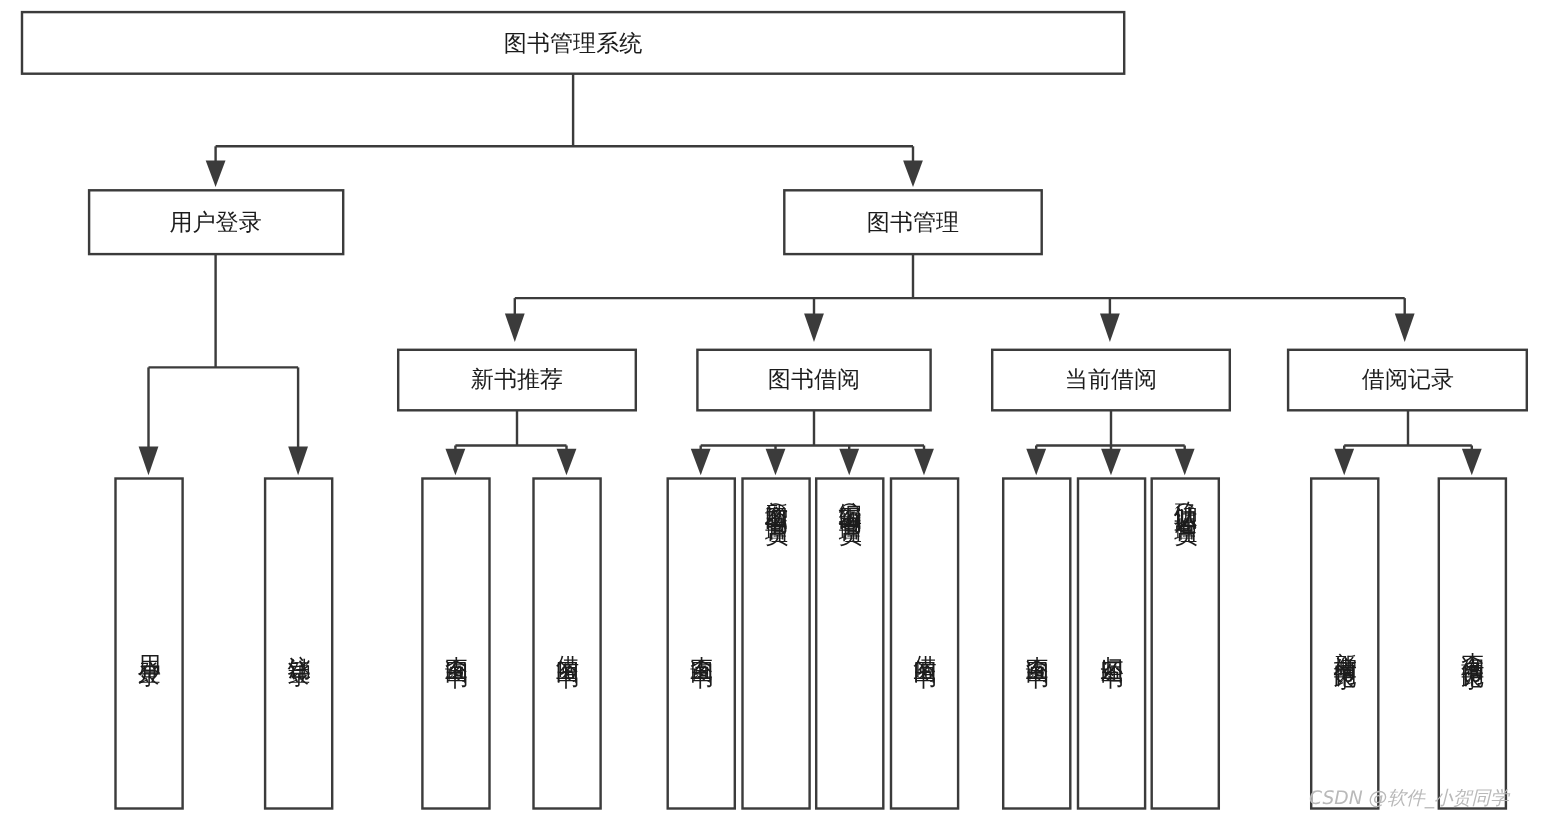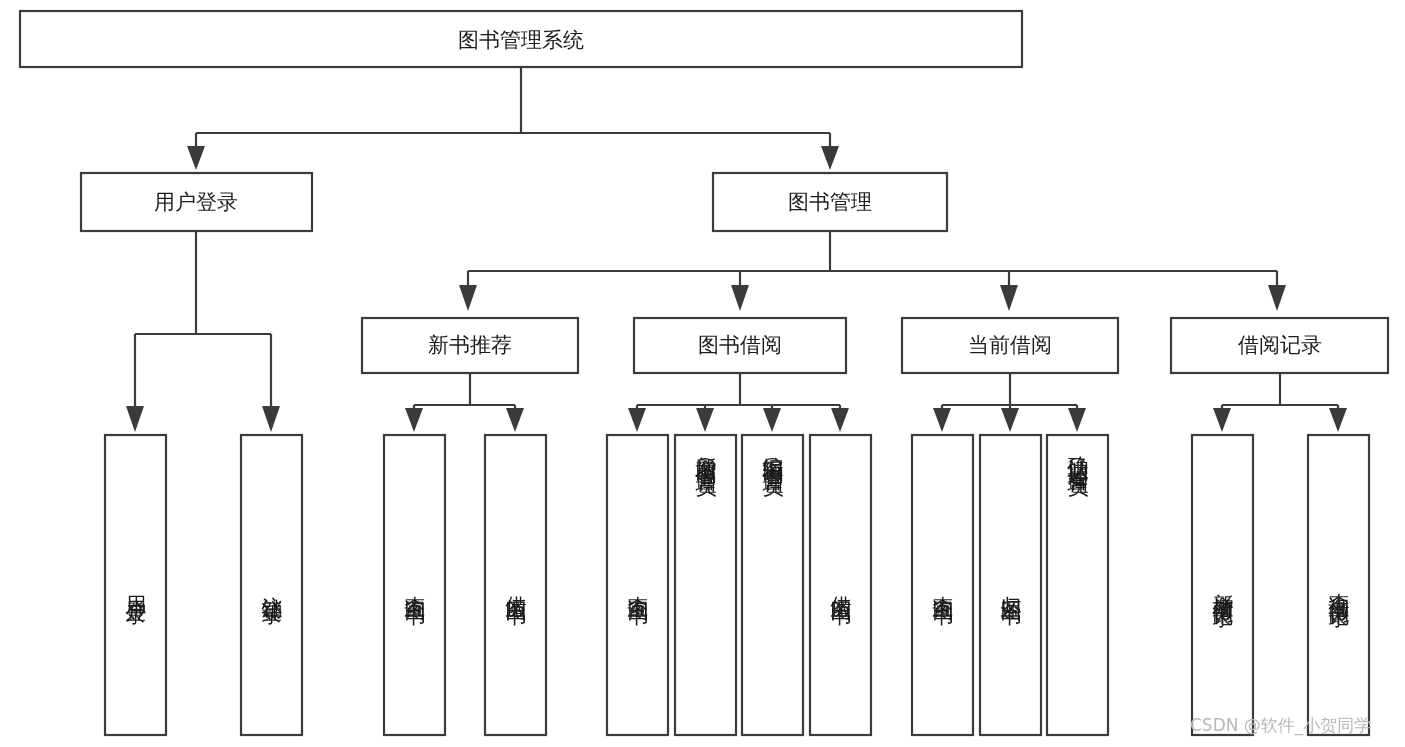--- a/index.html
+++ b/index.html
@@ -73,20 +73,21 @@
   }
   #watermark {
     position: absolute;
     left: 1190px;
     top: 714px;
     font-family: "DejaVu Sans", "Liberation Sans", sans-serif;
     font-size: 17px;
     color: #b9b9b9;
     white-space: nowrap;
     user-select: none;
+    font-style: italic;
   }
 </style>
 </head>
 <body>
 
 <div id="diagram-root">
 
   <svg id="flow-svg" viewBox="0 0 1405 747">
 
     <g>

